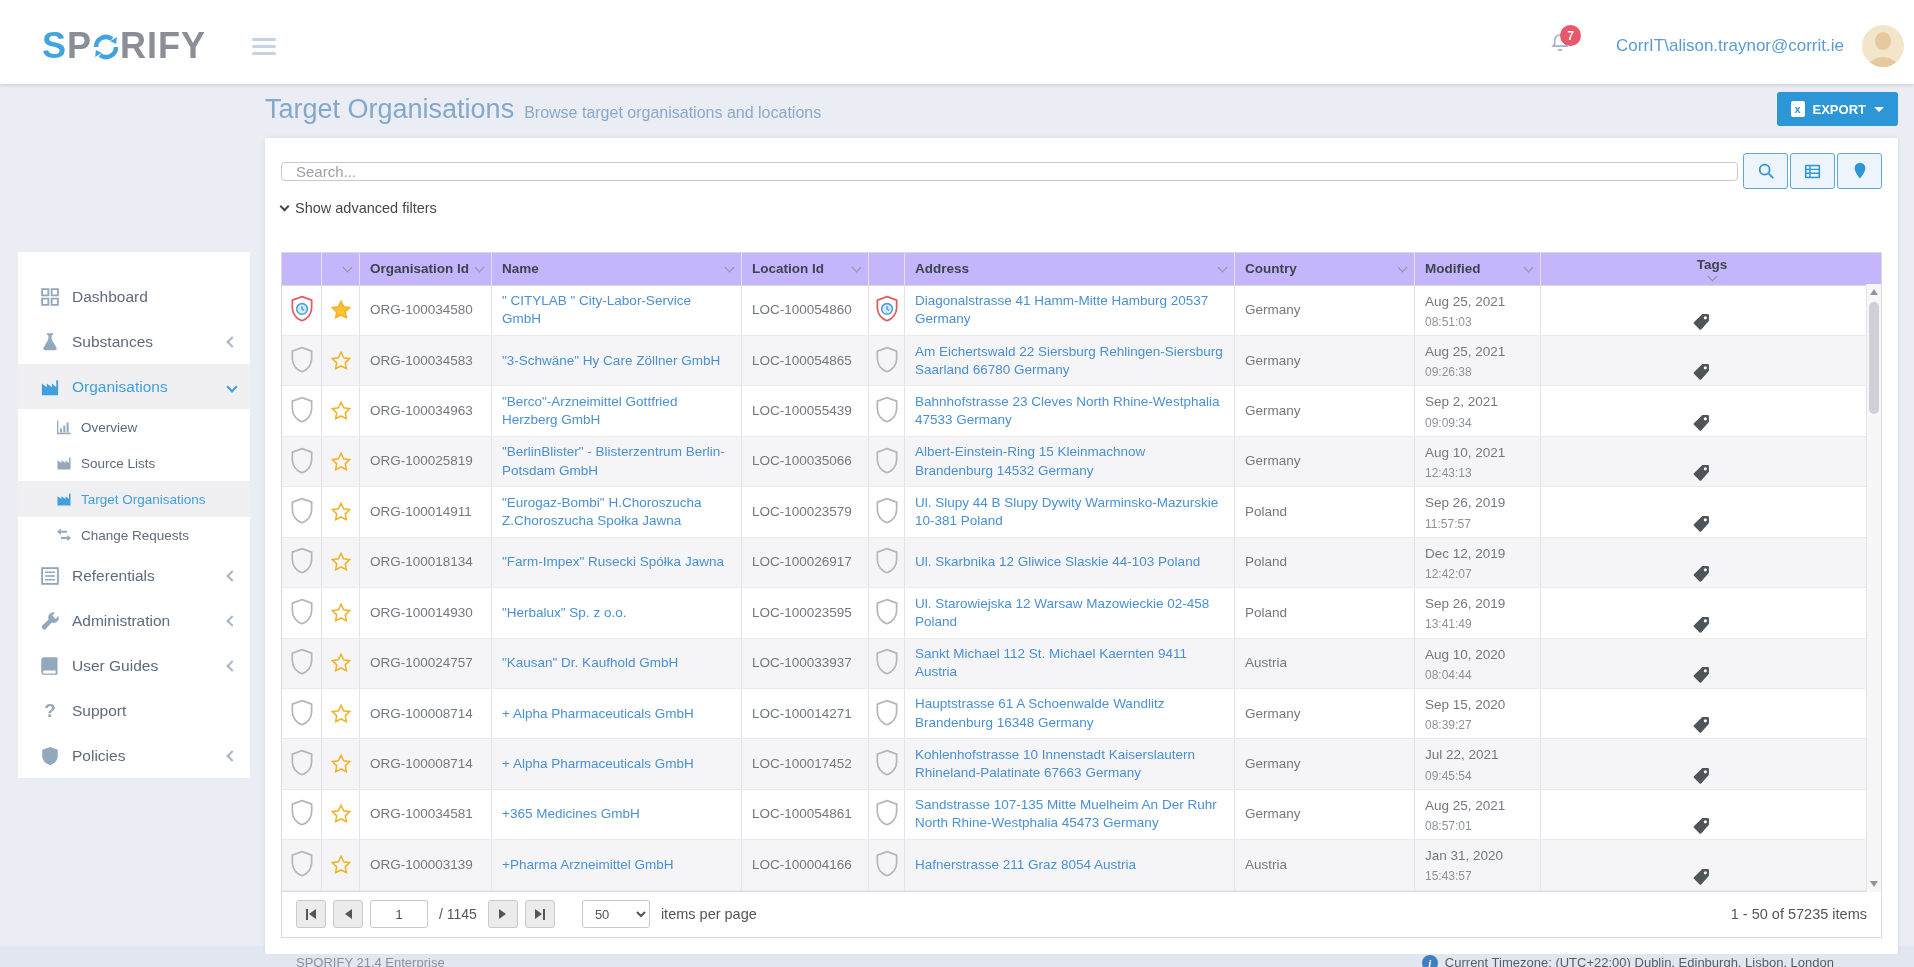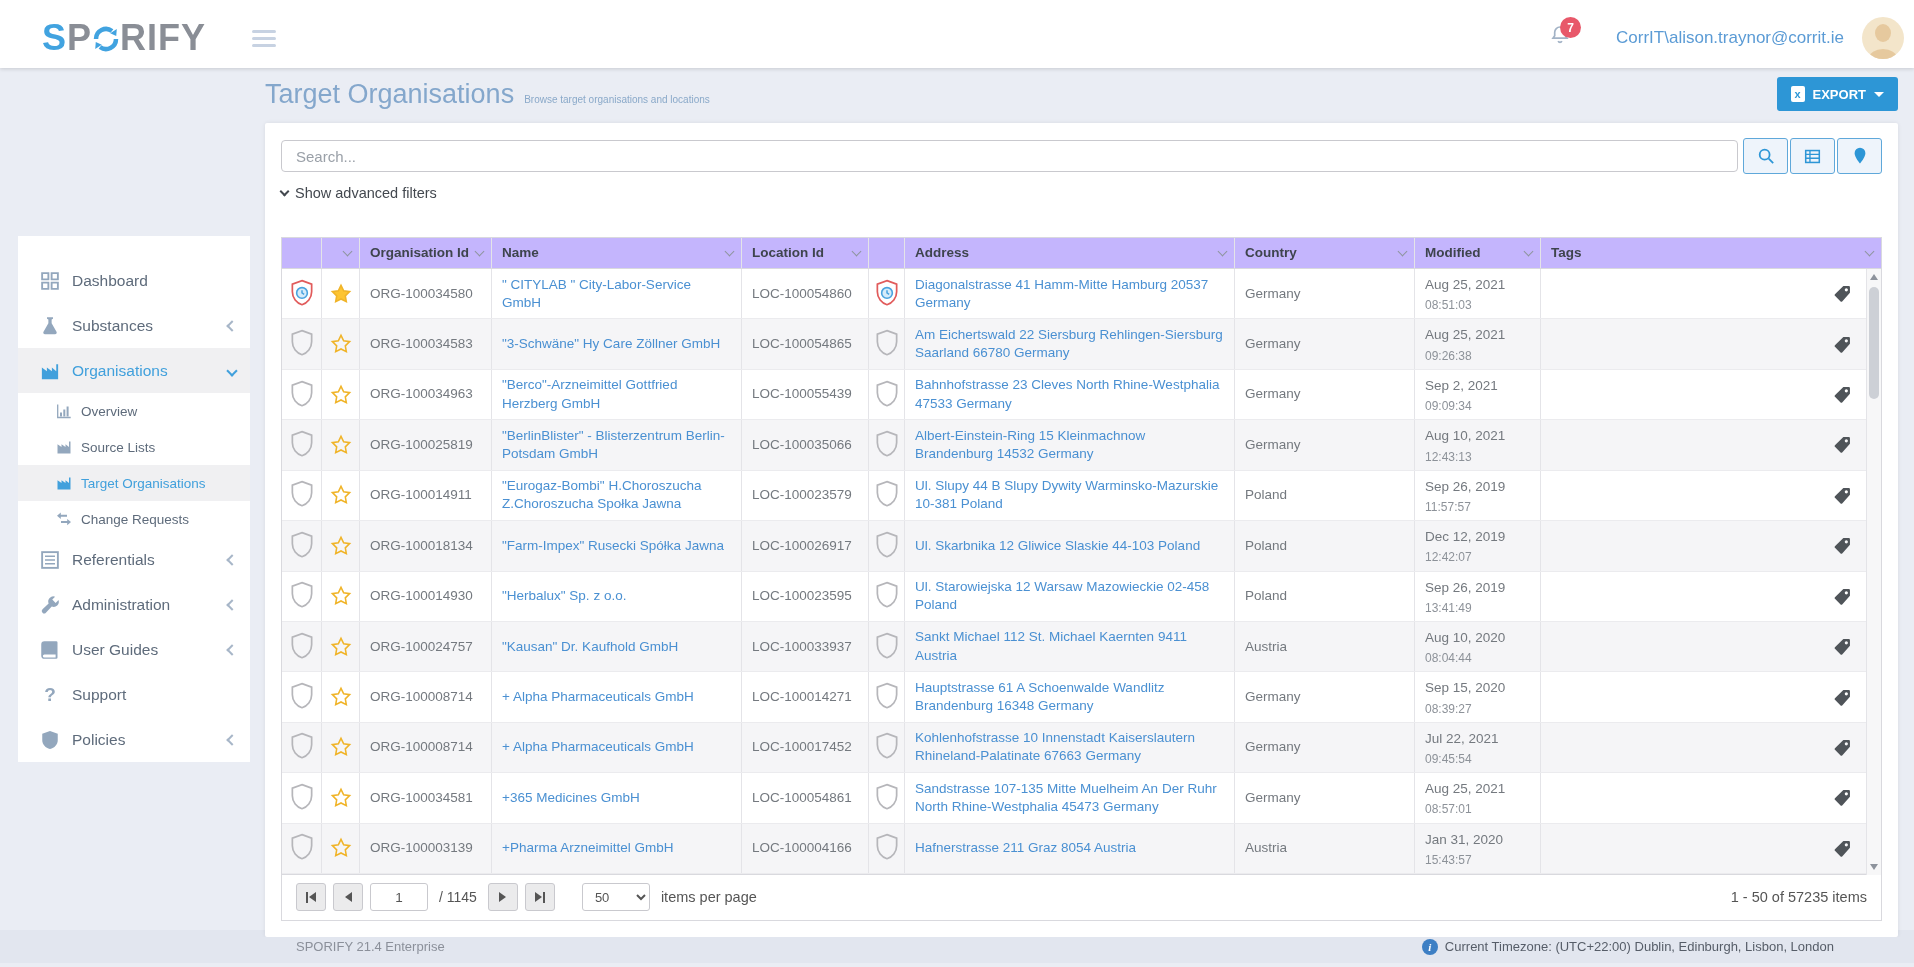--- a/index.html
+++ b/index.html
@@ -1,20 +1,20 @@
 <!DOCTYPE html>
 <html><head>
 <meta charset="utf-8">
 <style>
   * { margin:0; padding:0; box-sizing:border-box; }
   html,body { width:1914px; height:967px; overflow:hidden;
     font-family:"Liberation Sans", sans-serif; background:#eaedf4; color:#5c6570; }
 
   
-  .navbar { height:68px; background:#fff; display:flex; align-items:center;
+  .navbar { height:84px; background:#fff; display:flex; align-items:center;
     padding:8px 10px 0 42px; box-shadow:0 1px 4px rgba(0,0,0,.15); position:relative; z-index:5; }
   .logo { display:flex; align-items:center; font-weight:bold; font-size:36px; letter-spacing:1px; cursor:pointer; }
   .logo .l-blue { color:#41a3e0; }
   .logo .l-gray { color:#8a8e96; }
   .logo svg { margin:0 -1px; position:relative; top:1px; }
   .hamburger { margin-left:46px; display:flex; flex-direction:column; gap:4px; cursor:pointer; }
   .hamburger span { width:24px; height:3px; background:#c7d2e2; border-radius:2px; }
   .nav-right { margin-left:auto; display:flex; align-items:center; }
   .bell-wrap { position:relative; margin-right:44px; cursor:pointer; }
   .badge { position:absolute; top:-6px; left:12px; background:#e8586a; color:#fff;
@@ -42,46 +42,46 @@
   .sb-ico.qmark { font-weight:bold; font-size:19px; color:#93a7bd; }
   .chev { width:8px; height:8px; border-right:2px solid #a7b6c8; border-bottom:2px solid #a7b6c8; margin-left:auto; flex:none; }
   .chev.left { transform:rotate(135deg); }
   .chev.down { transform:rotate(45deg); border-color:#41a0dc; }
 
   
   .main { flex:1; padding:16px 16px 0 15px; overflow:hidden; }
   .page-head { display:flex; align-items:center; }
   .titles { display:flex; align-items:baseline; gap:10px; }
   .page-title { font-size:27px; font-weight:400; color:#84a7cc; }
-  .page-subtitle { font-size:10px; color:#8aa9c9; }
+  .page-subtitle { font-size:16px; color:#8aa9c9; }
   .export-btn { margin-left:auto; background:#2d96d6; color:#fff; border:none; border-radius:3px;
     height:34px; padding:0 14px; font-size:13px; font-weight:bold; display:flex; align-items:center; gap:8px;
     font-family:"Liberation Sans", sans-serif; cursor:pointer; }
   .caret-down { width:0; height:0; border-left:5px solid transparent; border-right:5px solid transparent; border-top:5px solid #fff; }
   .xls-ico { width:14px; height:16px; background:#fff; border-radius:2px; color:#2d96d6;
     font-size:11px; font-weight:bold; display:flex; align-items:center; justify-content:center; }
 
   .card { margin-top:12px; background:#fff; border-radius:2px; box-shadow:0 0 4px rgba(0,0,0,.08);
     padding:15px 16px 16px; }
   .search-row { display:flex; align-items:center; }
-  .search-input { flex:1; height:32px; border:1px solid #c9c9ce; border-radius:4px; padding:0 14px;
+  .search-input { flex:1; height:19px; border:1px solid #c9c9ce; border-radius:4px; padding:0 14px;
     font-size:15px; color:#555; font-family:"Liberation Sans", sans-serif; outline:none; }
   .search-input::placeholder { color:#9aa0a8; }
   .btn-group { display:flex; gap:2px; margin-left:5px; }
   .sbtn { width:45px; height:36px; background:#eef4fb; border:1px solid #5fa8da; border-radius:3px;
     display:flex; align-items:center; justify-content:center; cursor:pointer; }
   .adv-filters { margin-top:11px; display:flex; align-items:center; gap:7px; font-size:14.5px; color:#43484f; cursor:pointer; width:fit-content; }
   .adv-filters .chevd { width:7px; height:7px; border-right:2px solid #43484f; border-bottom:2px solid #43484f; transform:rotate(45deg); position:relative; top:-2px; }
 
   
   .table-wrap { margin-top:36px; border:1px solid #d9d9de; position:relative; }
   .trow { display:grid; grid-template-columns:40px 38px 132px 250px 127px 36px 330px 180px 126px minmax(0,1fr); }
   .cell { border-right:1px solid #e4e4e8; padding:5px 10px; display:flex; align-items:center; min-height:44px;
     font-size:13.5px; color:#74797f; line-height:1.35; }
-  .cell:last-child { border-right:none; }
+  .cell:last-child { border-right:none;flex-direction:column; }
   .thead { background:#c4b5fd; border-bottom:1px solid #d9d9de; }
   .thead .cell { min-height:30px; padding:3px 8px 3px 10px; font-weight:bold; color:#3e444d; cursor:pointer; }
   .thead .cell .hlabel { flex:1; }
   .hchev { width:7px; height:7px; border-right:1.6px solid #8e959e; border-bottom:1.6px solid #8e959e;
     transform:rotate(45deg); position:relative; top:-2px; flex:none; }
   .tbody .trow { border-bottom:1px solid #ebebee; }
   .tbody .trow:nth-child(even) { background:#f5f5f7; }
   .cell.center { justify-content:center; padding:5px 4px; }
   .cell a { color:#4a90d2; text-decoration:none; cursor:pointer; }
   .cell.tags { justify-content:flex-end; padding-right:30px; }

